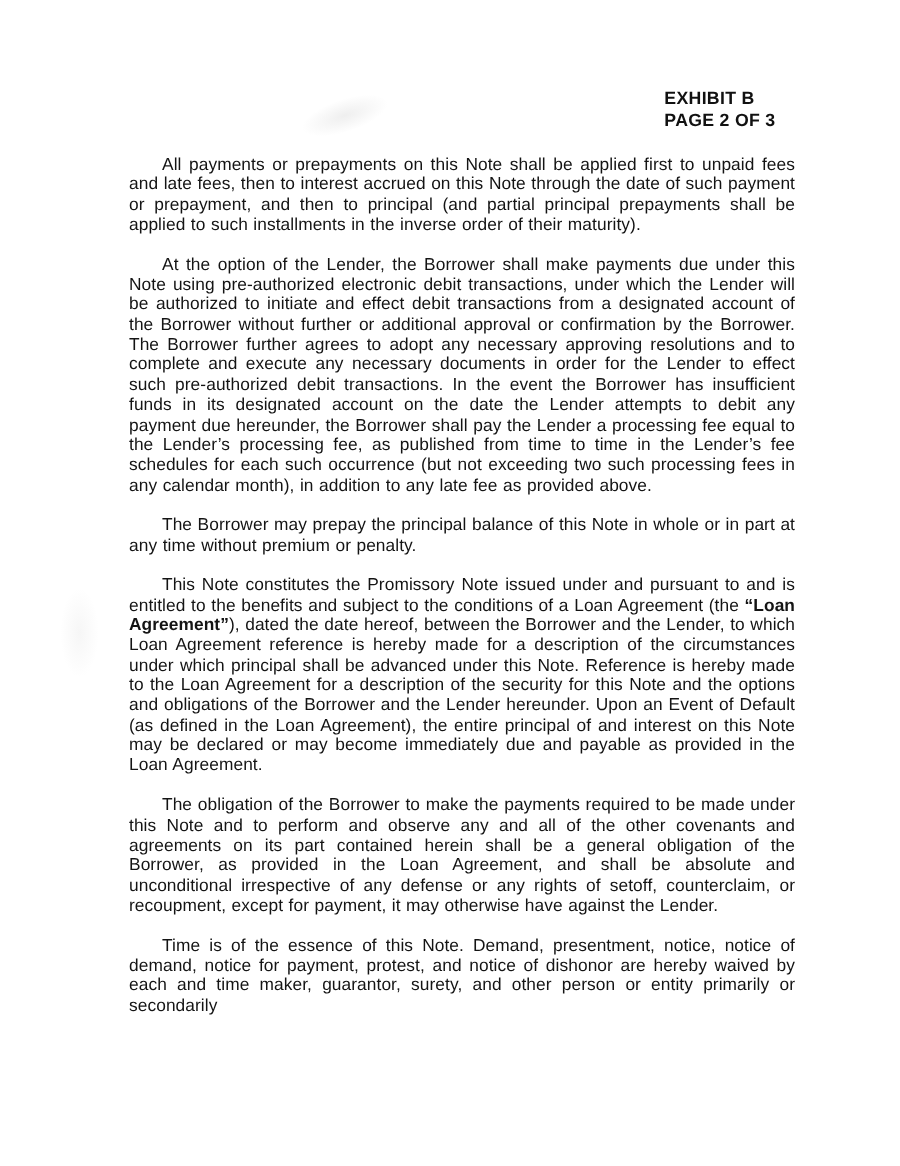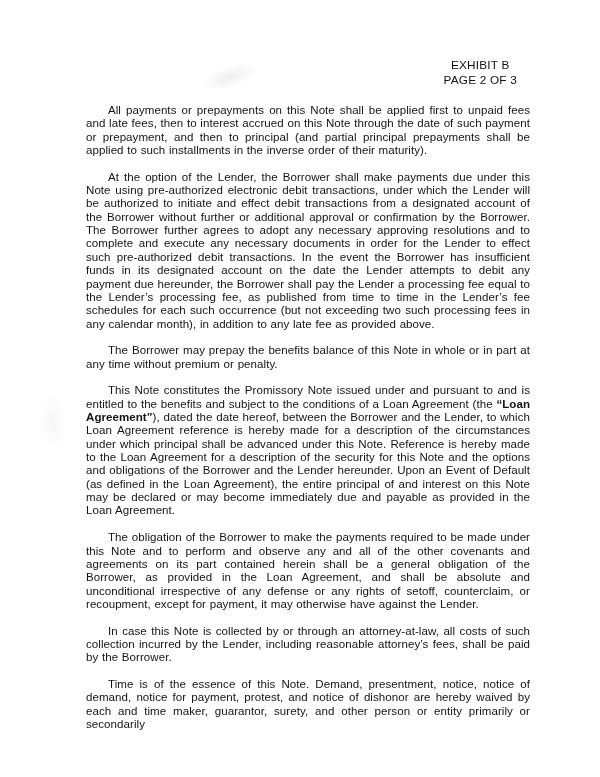--- a/index.html
+++ b/index.html
@@ -29,22 +29,22 @@
     position: absolute;
     left: 40px; top: 392px;
     width: 26px; height: 60px;
     background: radial-gradient(ellipse at center, rgba(130,130,130,0.07) 0%, rgba(130,130,130,0) 70%);
     pointer-events: none;
   }
   .header {
     position: absolute;
     top: 58px;
     right: 83px;
-    text-align: center;
-    font-weight: normal;
+    text-align: left;
+    font-weight: bold;
     font-size: 11.8px;
     line-height: 14.5px;
     letter-spacing: 0.2px;
     color: #111;
   }
   .body-text {
     position: absolute;
     left: 66px;
     top: 104px;
     width: 464px;
@@ -76,23 +76,22 @@
     <div>EXHIBIT B</div>
     <div>PAGE 2 OF 3</div>
   </div>
 
   <div class="body-text">
 
     <p class="indent"><span>All payments or prepayments on this Note shall be applied first to unpaid fees and late fees, then to interest accrued on this Note through the date of such payment or prepayment, and then to principal (and partial principal prepayments shall be applied to such installments in the inverse order of their maturity).</span></p>
 
     <p class="indent"><span>At the option of the Lender, the Borrower shall make payments due under this Note using pre-authorized electronic debit transactions, under which the Lender will be authorized to initiate and effect debit transactions from a designated account of the Borrower without further or additional approval or confirmation by the Borrower.  The Borrower further agrees to adopt any necessary approving resolutions and to complete and execute any necessary documents in order for the Lender to effect such pre-authorized debit transactions. In the event the Borrower has insufficient funds in its designated account on the date the Lender attempts to debit any payment due hereunder, the Borrower shall pay the Lender a processing fee equal to the Lender’s processing fee, as published from time to time in the Lender’s fee schedules for each such occurrence (but not exceeding two such processing fees in any calendar month), in addition to any late fee as provided above.</span></p>
 
-    <p class="indent"><span>The Borrower may prepay the benefits balance of this Note in whole or in part at any time without premium or penalty.</span></p>
+    <p class="indent"><span>The Borrower may prepay the principal balance of this Note in whole or in part at any time without premium or penalty.</span></p>
 
     <p class="indent"><span>This Note constitutes the Promissory Note issued under and pursuant to and is entitled to the benefits and subject to the conditions of a Loan Agreement (the </span><span class="b">“Loan Agreement”</span><span>), dated the date hereof, between the Borrower and the Lender, to which Loan Agreement reference is hereby made for a description of the circumstances under which principal shall be advanced under this Note.  Reference is hereby made to the Loan Agreement for a description of the security for this Note and the options and obligations of the Borrower and the Lender hereunder.  Upon an Event of Default (as defined in the Loan Agreement), the entire principal of and interest on this Note may be declared or may become immediately due and payable as provided in the Loan Agreement.</span></p>
 
     <p class="indent"><span>The obligation of the Borrower to make the payments required to be made under this Note and to perform and observe any and all of the other covenants and agreements on its part contained herein shall be a general obligation of the Borrower, as provided in the Loan Agreement, and shall be absolute and unconditional irrespective of any defense or any rights of setoff, counterclaim, or recoupment, except for payment, it may otherwise have against the Lender.</span></p>
 
-    <p class="indent"><span>In case this Note is collected by or through an attorney-at-law, all costs of such collection incurred by the Lender, including reasonable attorney’s fees, shall be paid by the Borrower.</span></p>
 
     <p class="indent"><span>Time is of the essence of this Note.  Demand, presentment, notice, notice of demand, notice for payment, protest, and notice of dishonor are hereby waived by each and time maker, guarantor, surety, and other person or entity primarily or secondarily</span></p>
   </div>
 </div>
 
 </body></html>

